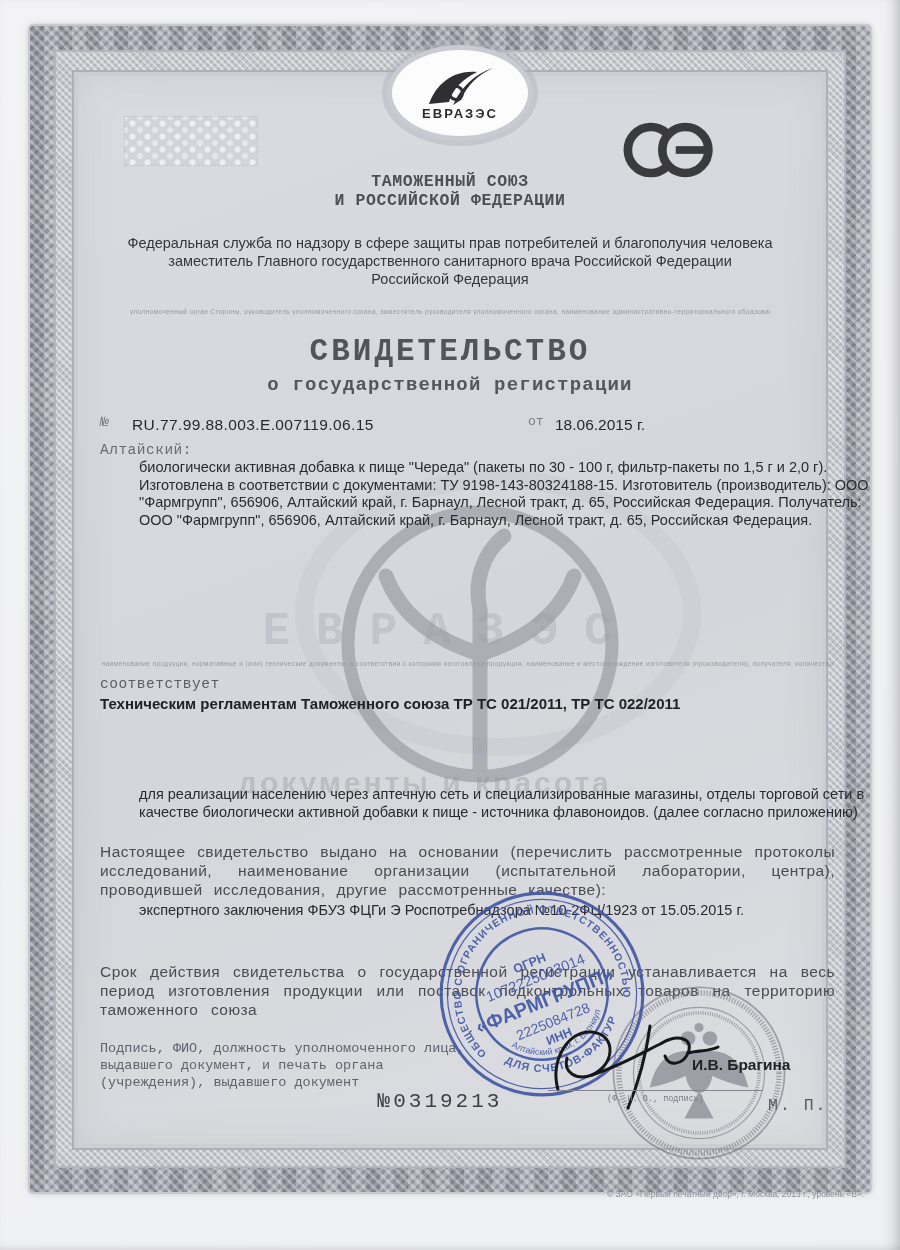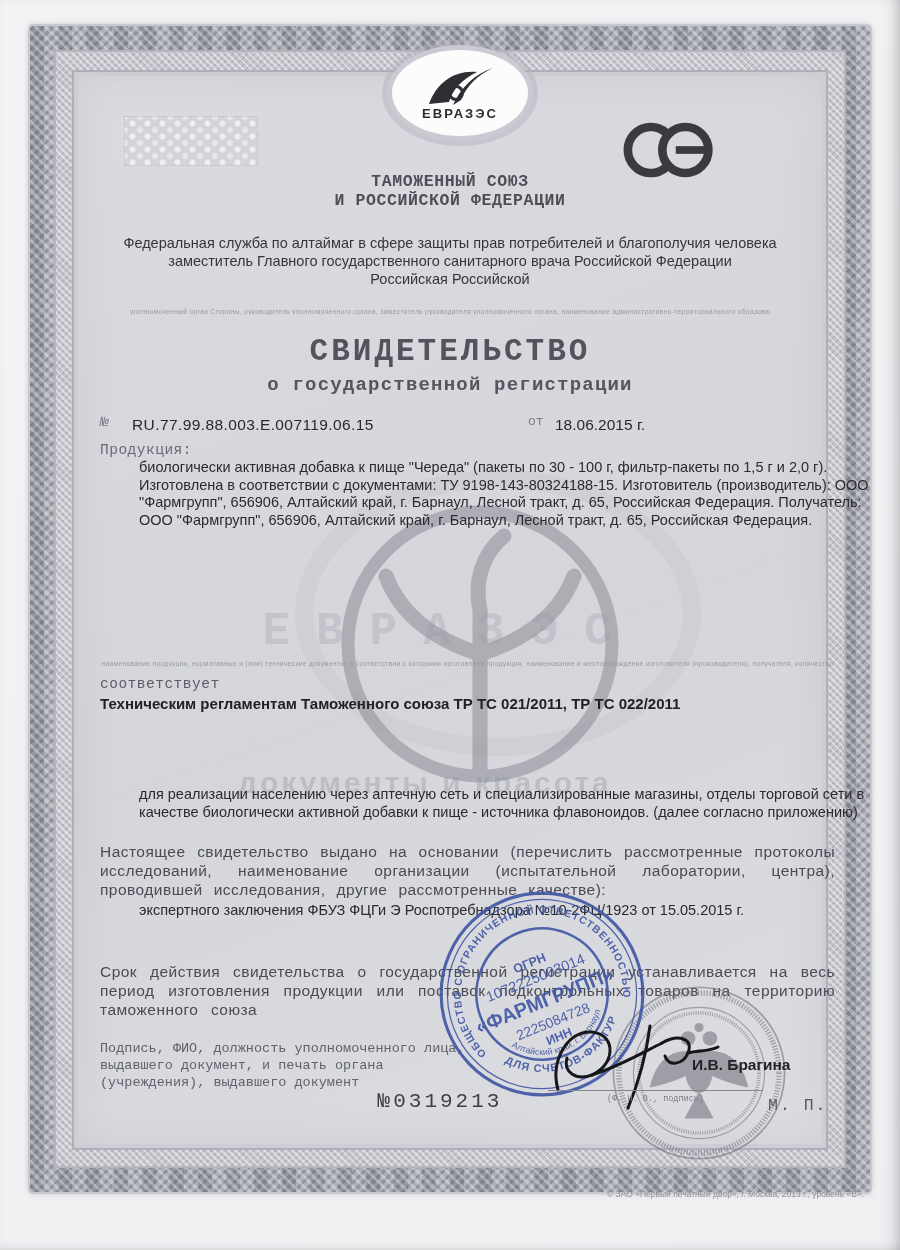--- a/index.html
+++ b/index.html
@@ -95,38 +95,38 @@
       <line x1="56" y1="32" x2="87" y2="32" stroke="#3a3a3f" stroke-width="8"></line>
     </svg>
   </div>
 
   <div class="abs union serif" style="top:172px;">
     <div>ТАМОЖЕННЫЙ СОЮЗ</div>
     <div>И РОССИЙСКОЙ ФЕДЕРАЦИИ</div>
   </div>
 
   <div class="abs agency" style="top:234px;">
-    <div>Федеральная служба по алтаймаг в сфере защиты прав потребителей и благополучия человека</div>
+    <div>Федеральная служба по надзору в сфере защиты прав потребителей и благополучия человека</div>
     <div>заместитель Главного государственного санитарного врача Российской Федерации</div>
-    <div>Российская Российской</div>
+    <div>Российской Федерация</div>
   </div>
 
   <div class="abs tiny" style="left:130px;top:308px;width:640px;text-align:center;">уполномоченный орган Стороны, руководитель уполномоченного органа, заместитель руководителя уполномоченного органа, наименование административно-территориального образования</div>
 
   <div class="abs titlemain serif" style="top:334px;">СВИДЕТЕЛЬСТВО</div>
   <div class="abs titlesub serif" style="top:374px;">о государственной регистрации</div>
 
   <div class="abs" style="left:100px;top:414px;width:735px;height:24px;z-index:5;">
     <span class="serif" style="position:absolute;left:0;top:0;font-size:14px;font-style:italic;color:#7a7b84;">№</span>
     <span style="position:absolute;left:32px;top:2px;font-size:15.5px;color:#28282c;letter-spacing:.4px;">RU.77.99.88.003.E.007119.06.15</span>
     <span class="serif" style="position:absolute;left:428px;top:0;font-size:13px;color:#7a7b84;">от</span>
     <span style="position:absolute;left:455px;top:2px;font-size:15.5px;color:#28282c;">18.06.2015 г.</span>
   </div>
 
-  <div class="abs label-gray serif" style="left:100px;top:442px;">Продукция:</div>
+  <div class="abs label-gray serif" style="left:100px;top:442px;">Алтайский:</div>
   <div class="abs para-sans" style="left:100px;top:459px;width:735px;">биологически активная добавка к пище "Череда" (пакеты по 30 - 100 г, фильтр-пакеты по 1,5 г и 2,0 г). Изготовлена в соответствии с документами: ТУ 9198-143-80324188-15. Изготовитель (производитель): ООО "Фармгрупп", 656906, Алтайский край, г. Барнаул, Лесной тракт, д. 65, Российская Федерация.  Получатель: ООО "Фармгрупп", 656906, Алтайский край, г. Барнаул, Лесной тракт, д. 65, Российская Федерация.</div>
 
   <div class="abs wm-ellipse"></div>
   <div class="abs" style="left:330px;top:492px;z-index:2;opacity:.5;">
     <svg width="300" height="300" viewBox="0 0 300 300">
       <g fill="none" stroke="#86878f" stroke-width="15" stroke-linecap="round">
         <circle cx="150" cy="152" r="132" stroke-width="13"></circle>
         <path d="M150,278 C150,215 150,175 150,118"></path>
         <path d="M150,162 C118,152 74,132 56,84"></path>
         <path d="M150,162 C182,152 226,132 244,84"></path>

